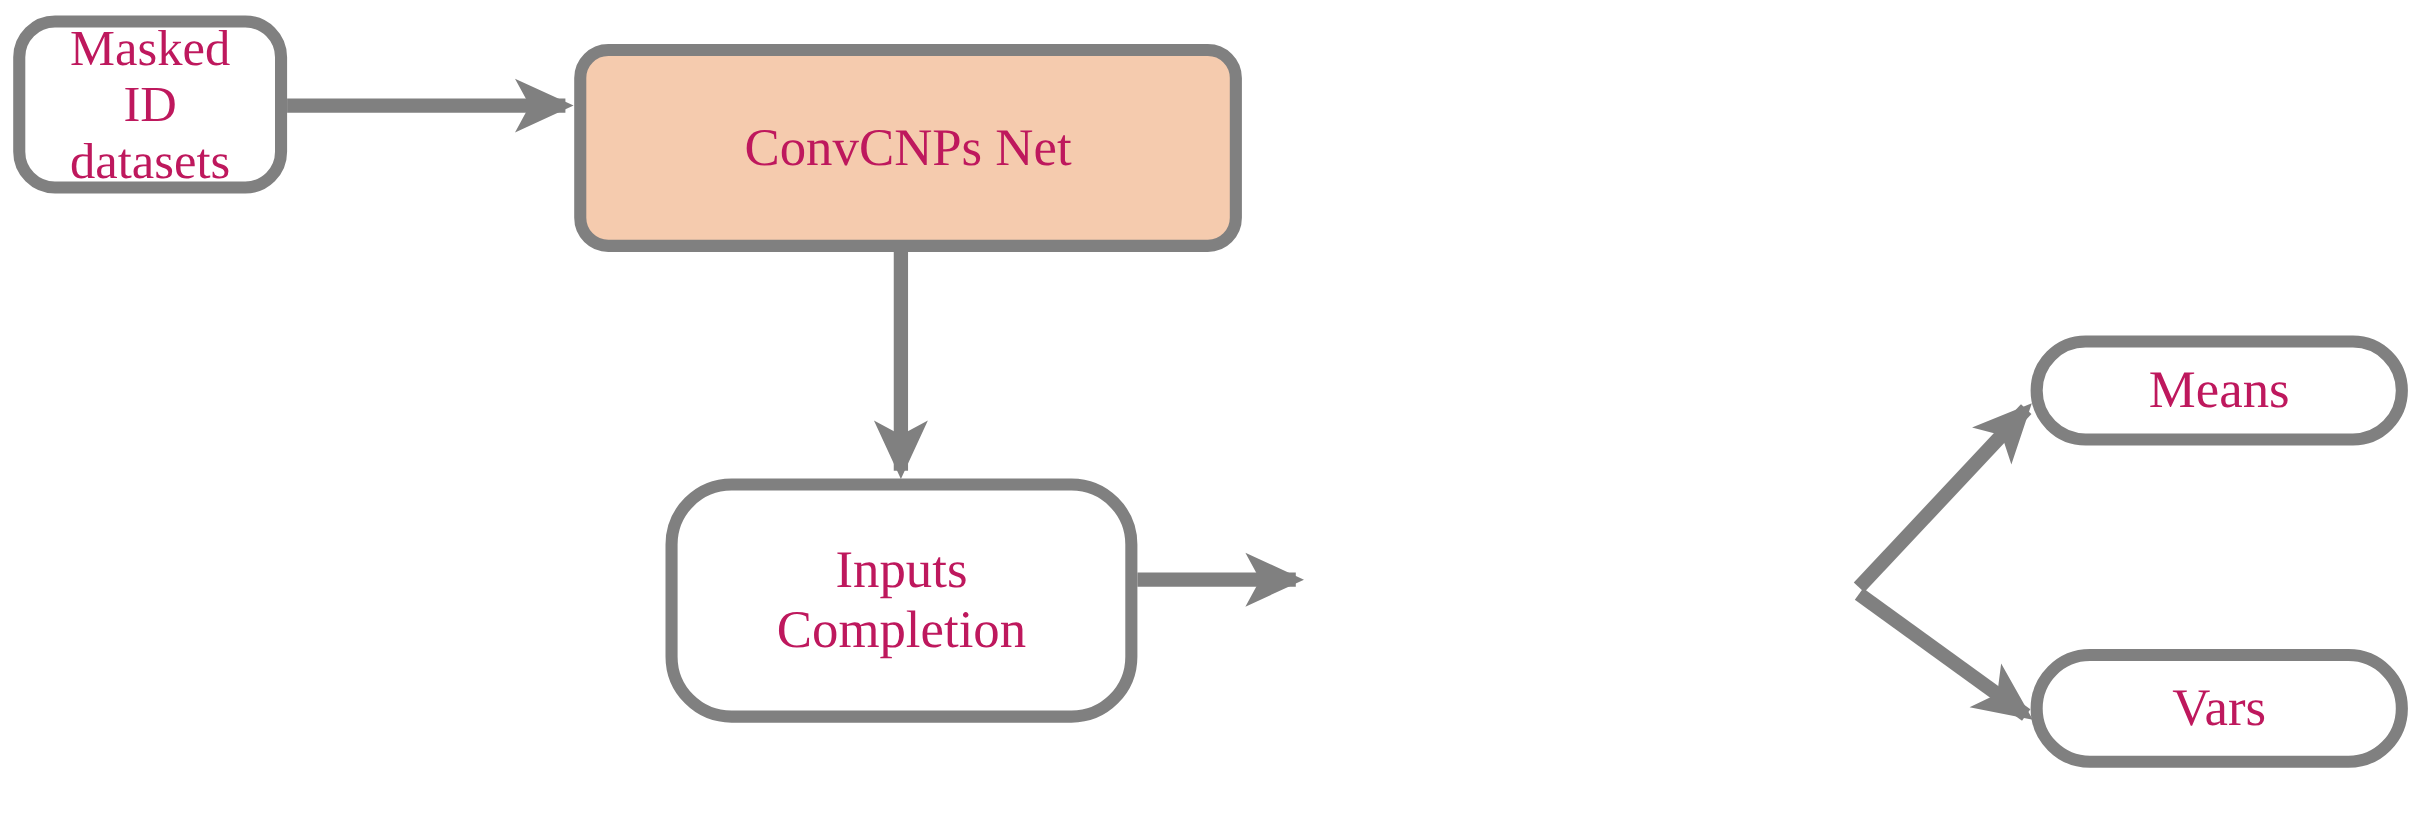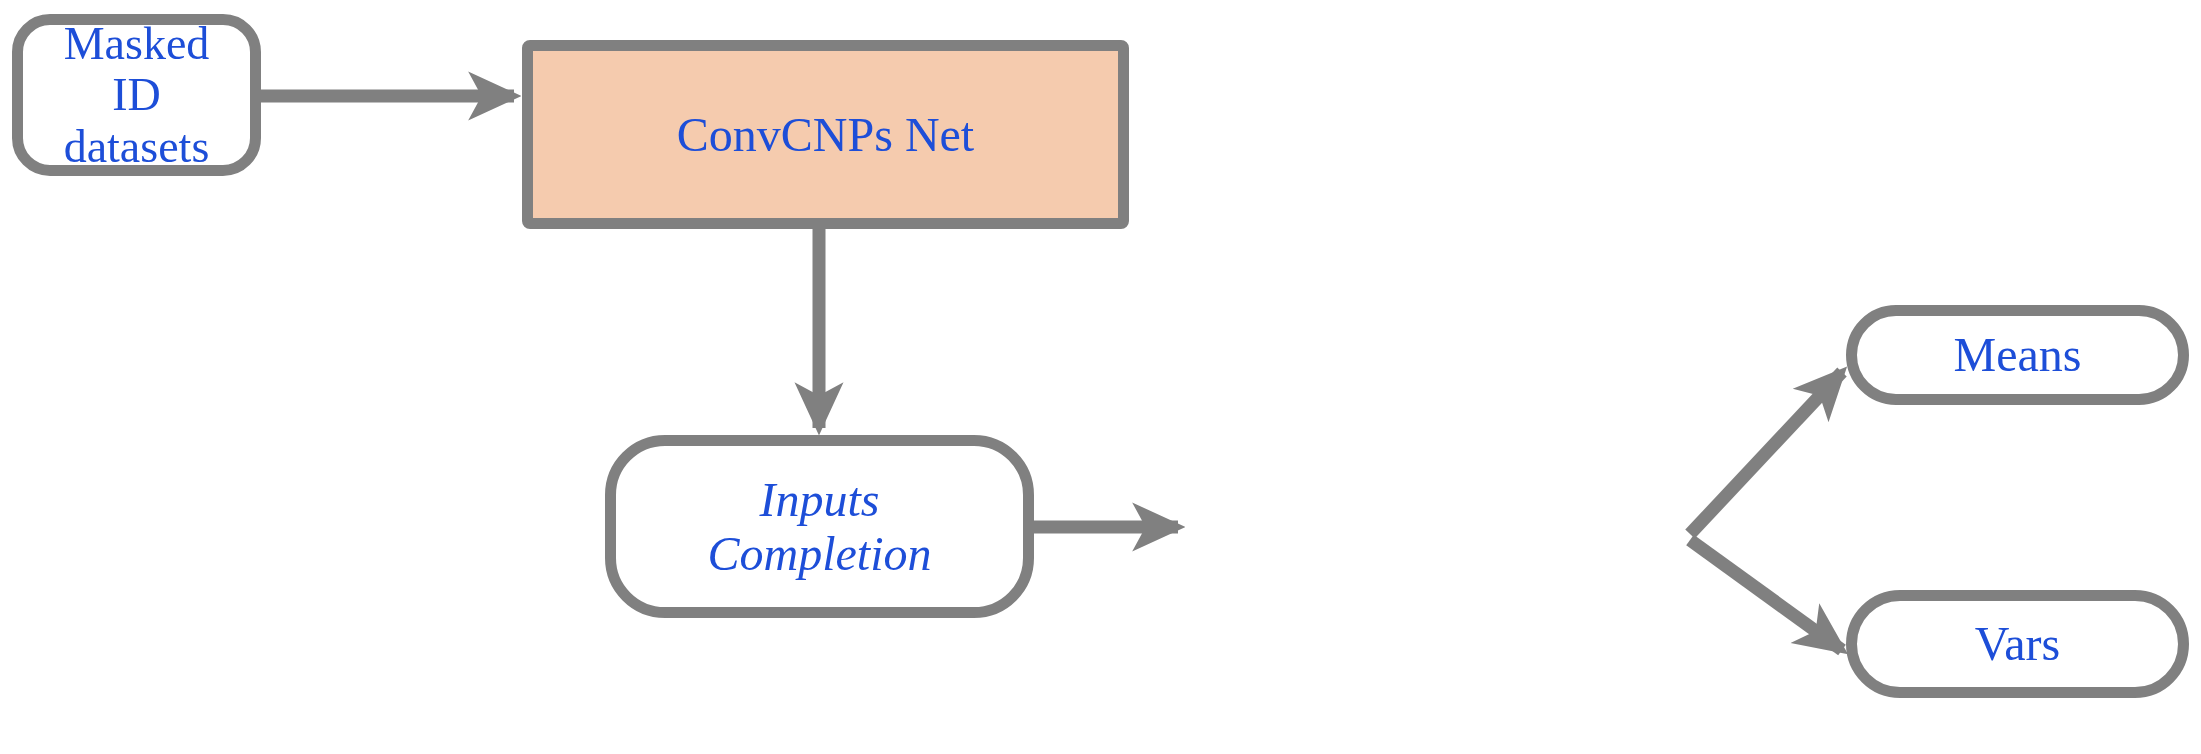--- a/index.html
+++ b/index.html
@@ -25,47 +25,46 @@
   }
   .node {
     position: absolute;
     box-sizing: border-box;
     border: 11px solid #808080;
     background: #ffffff;
     display: flex;
     align-items: center;
     justify-content: center;
     text-align: center;
-    color: #1d4ed8;
+    color: #be185d;
     line-height: 1.12;
     z-index: 2;
   }
   .node-label {
     display: block;
     white-space: pre-line;
     padding: 0 6px;
   }
 
   
   #node-masked-id-datasets {
     left: 12px; top: 14px; width: 249px; height: 162px;
     border-radius: 38px;
     font-size: 46px;
   }
   #node-convcnps-net {
     left: 522px; top: 40px; width: 607px; height: 189px;
-    border-radius: 8px;
+    border-radius: 31px;
     background: #f5cbae;
     font-size: 48px;
   }
   #node-inputs-completion {
-    left: 605px; top: 435px; width: 429px; height: 183px;
+    left: 605px; top: 435px; width: 429px; height: 222px;
     border-radius: 60px;
     font-size: 48px;
-    font-style: italic;
   }
   #node-sde-net {
     left: 1186px; top: 440px; width: 497px; height: 191px;
     border-radius: 60px;
     background: #fdf0cc;
     font-size: 48px;
   }
   #node-means {
     left: 1846px; top: 305px; width: 343px; height: 100px;
     border-radius: 58px;

